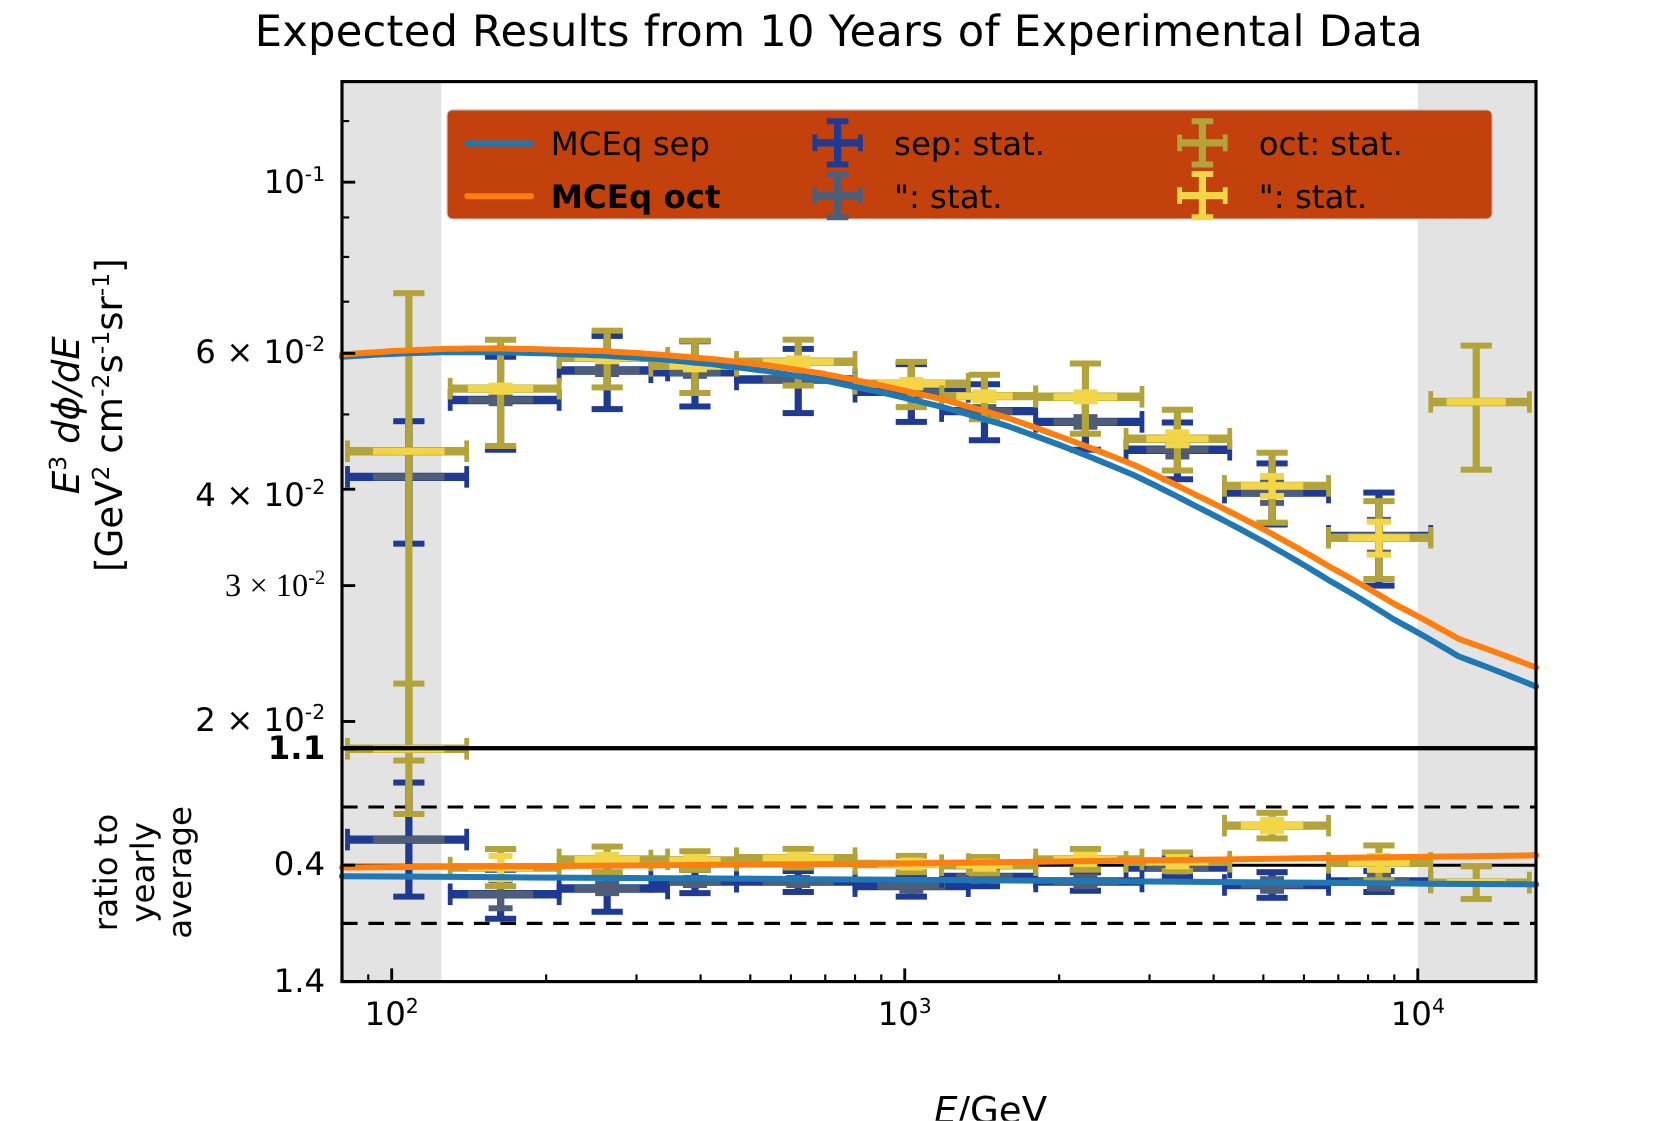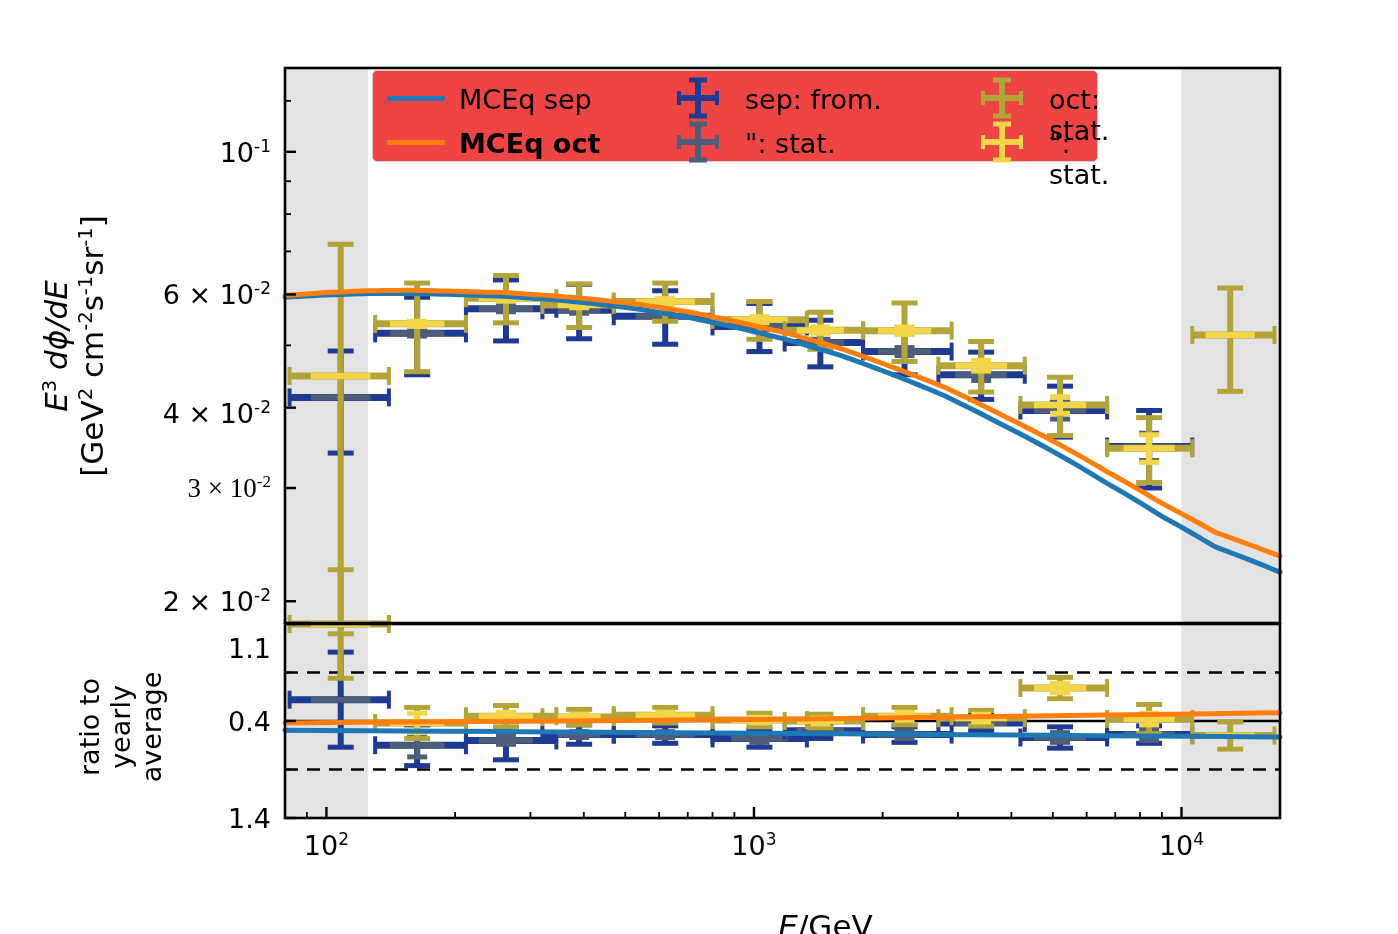--- a/index.html
+++ b/index.html
@@ -7,33 +7,34 @@
        font-family:"DejaVu Sans","Liberation Sans",sans-serif;color:#000;}
   #root{position:relative;width:1398px;height:934px;}
   #figure{position:absolute;inset:0;}
   .txt{position:absolute;white-space:pre;}
   #title{left:0;top:6px;width:1398px;text-align:center;font-size:36px;
          letter-spacing:.2px;}
   .ticklbl{font-size:27px;}
   .axlbl{font-size:31px;}
   sup{font-size:.63em;vertical-align:super;line-height:0;}
   .ital{font-style:italic;}
-  #legend{position:absolute;left:372px;top:70px;width:726px;height:92px;
-          background:#ef4444;border:1px solid #cfcfcf;border-radius:5px;
+  #legend{position:absolute;left:372px;top:91px;width:872px;height:92px;
+          background:#c2410c;border:1px solid #cfcfcf;border-radius:5px;
           box-sizing:border-box;}
   .lgrow{position:absolute;height:46px;}
   .lgtxt{position:absolute;font-size:27px;top:8px;}
   .lgline{position:absolute;top:21px;width:58px;height:5px;border-radius:2px;}
   #wip{left:312px;top:575px;font-size:33px;}
 </style>
 </head>
 <body>
 
 <div id="root">
 
+  <div class="txt" id="title">Expected Results from 10 Years of Experimental Data</div>
 
   <svg id="figure" width="1398" height="934">
       <rect x="285" y="68" width="82.86256281173166" height="555" fill="#e3e3e3"></rect>
       <rect x="285" y="624" width="82.86256281173166" height="194" fill="#e3e3e3"></rect>
       <rect x="1181.4777336733223" y="68" width="98.52226632667771" height="555" fill="#e3e3e3"></rect>
       <rect x="1181.4777336733223" y="624" width="98.52226632667771" height="194" fill="#e3e3e3"></rect>
       <line x1="285" x2="1280" y1="721" y2="721" stroke="#000000" stroke-width="2.4" stroke-dasharray="none"></line>
       <line x1="285" x2="1280" y1="672.5" y2="672.5" stroke="#000000" stroke-width="2.6" stroke-dasharray="13,9"></line>
       <line x1="285" x2="1280" y1="769.5000000000001" y2="769.5000000000001" stroke="#000000" stroke-width="2.6" stroke-dasharray="13,9"></line>
       <g>
@@ -558,21 +559,21 @@
       </div>
       <div class="lgtxt" style="left: 86px; top: 57px; font-weight: bold;">MCEq oct</div>
       <div class="lgrow" style="left: 296px; top: 4px;"><svg width="58" height="46">
           <line x1="10" y1="23" x2="48" y2="23" stroke="#1f3a93" stroke-width="6"></line>
           <line x1="10" y1="16" x2="10" y2="30" stroke="#1f3a93" stroke-width="4"></line>
           <line x1="48" y1="16" x2="48" y2="30" stroke="#1f3a93" stroke-width="4"></line>
           <line x1="29" y1="5" x2="29" y2="41" stroke="#1f3a93" stroke-width="6"></line>
           <line x1="20" y1="5" x2="38" y2="5" stroke="#1f3a93" stroke-width="5"></line>
           <line x1="20" y1="41" x2="38" y2="41" stroke="#1f3a93" stroke-width="5"></line>
         </svg></div>
-      <div class="lgtxt" style="left: 372px; top: 13px;">sep: from.</div>
+      <div class="lgtxt" style="left: 372px; top: 13px;">sep: stat.</div>
       <div class="lgrow" style="left: 296px; top: 48px;"><svg width="58" height="46">
           <line x1="10" y1="23" x2="48" y2="23" stroke="#4e5d78" stroke-width="6"></line>
           <line x1="10" y1="16" x2="10" y2="30" stroke="#4e5d78" stroke-width="4"></line>
           <line x1="48" y1="16" x2="48" y2="30" stroke="#4e5d78" stroke-width="4"></line>
           <line x1="29" y1="5" x2="29" y2="41" stroke="#4e5d78" stroke-width="6"></line>
           <line x1="20" y1="5" x2="38" y2="5" stroke="#4e5d78" stroke-width="5"></line>
           <line x1="20" y1="41" x2="38" y2="41" stroke="#4e5d78" stroke-width="5"></line>
         </svg></div>
       <div class="lgtxt" style="left: 372px; top: 57px;">": stat.</div>
       <div class="lgrow" style="left: 600px; top: 4px;"><svg width="58" height="46">
@@ -596,20 +597,20 @@
     </div>
 
 
 <div class="txt ticklbl" style="left: 271px; top: 601.23px; transform: translate(-100%, -50%);">2 × 10<sup>-2</sup></div>
     <div class="txt ticklbl" style="left: 271px; top: 488.006px; transform: translate(-100%, -50%); font-family: Liberation Serif, serif;">3 × 10<sup>-2</sup></div>
     <div class="txt ticklbl" style="left: 271px; top: 413px; transform: translate(-100%, -50%);">4 × 10<sup>-2</sup></div>
     <div class="txt ticklbl" style="left: 271px; top: 294.448px; transform: translate(-100%, -50%);">6 × 10<sup>-2</sup></div>
     <div class="txt ticklbl" style="left: 271px; top: 151.803px; transform: translate(-100%, -50%);">10<sup>-1</sup></div>
     <div class="txt ticklbl" style="left: 271px; top: 818px; transform: translate(-100%, -50%);">1.4</div>
     <div class="txt ticklbl" style="left: 271px; top: 721px; transform: translate(-100%, -50%);">0.4</div>
-    <div class="txt ticklbl" style="left: 271px; top: 648px; transform: translate(-100%, -50%);">1.1</div>
+    <div class="txt ticklbl" style="left: 271px; top: 624px; transform: translate(-100%, -50%); font-weight: bold;">1.1</div>
     <div class="txt ticklbl" style="left: 326.431px; top: 830px; transform: translate(-50%, 0px);">10<sup>2</sup></div>
     <div class="txt ticklbl" style="left: 753.955px; top: 830px; transform: translate(-50%, 0px);">10<sup>3</sup></div>
     <div class="txt ticklbl" style="left: 1181.48px; top: 830px; transform: translate(-50%, 0px);">10<sup>4</sup></div>
     <div class="txt axlbl" style="left: 782.5px; top: 908px; transform: translate(-50%, 0px); margin-left: 43px;"><span class="ital">E</span>/GeV</div>
     <div class="txt axlbl" style="left: 74px; top: 345.5px; transform: translate(-50%, -50%) rotate(-90deg); text-align: center;"><span class="ital">E</span><sup>3</sup> <span class="ital">dϕ/dE</span><br>[GeV<sup>2</sup> cm<sup>-2</sup>s<sup>-1</sup>sr<sup>-1</sup>]</div>
     <div class="txt ticklbl" style="left: 120px; top: 727px; transform: translate(-50%, -50%) rotate(-90deg); text-align: center;">ratio to<br>yearly<br>average</div>
   </div>
 
 </body></html>

